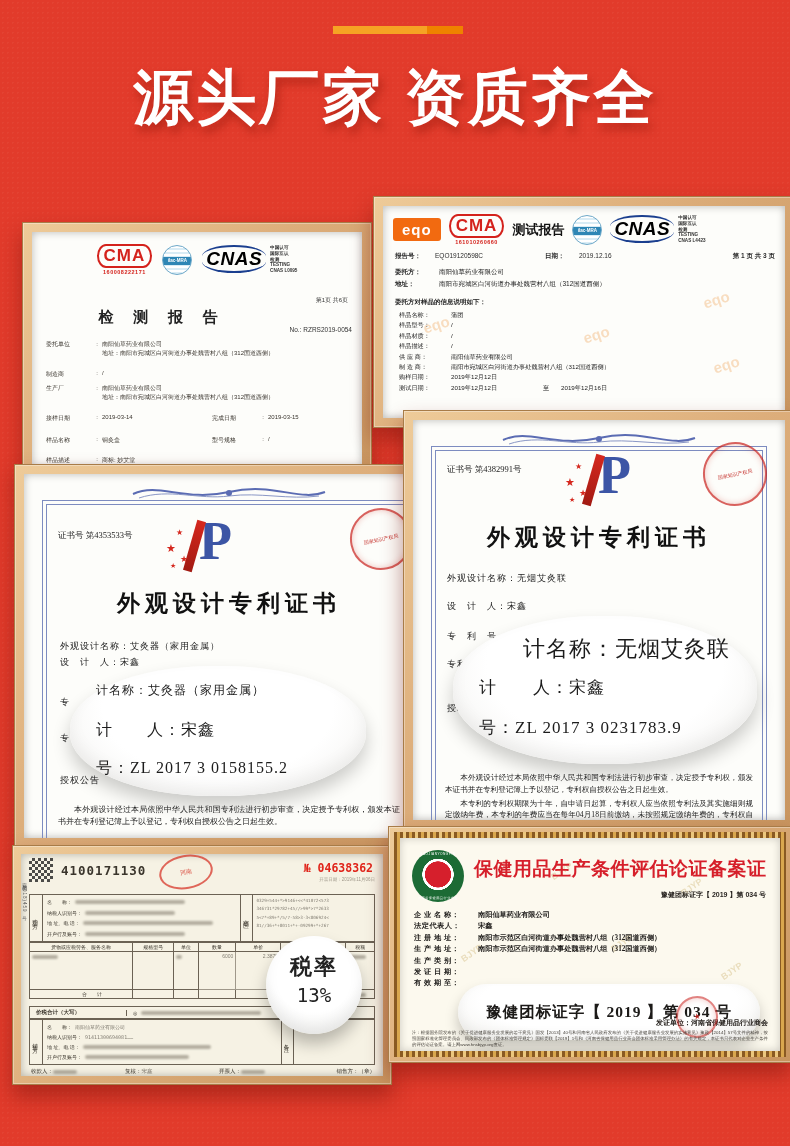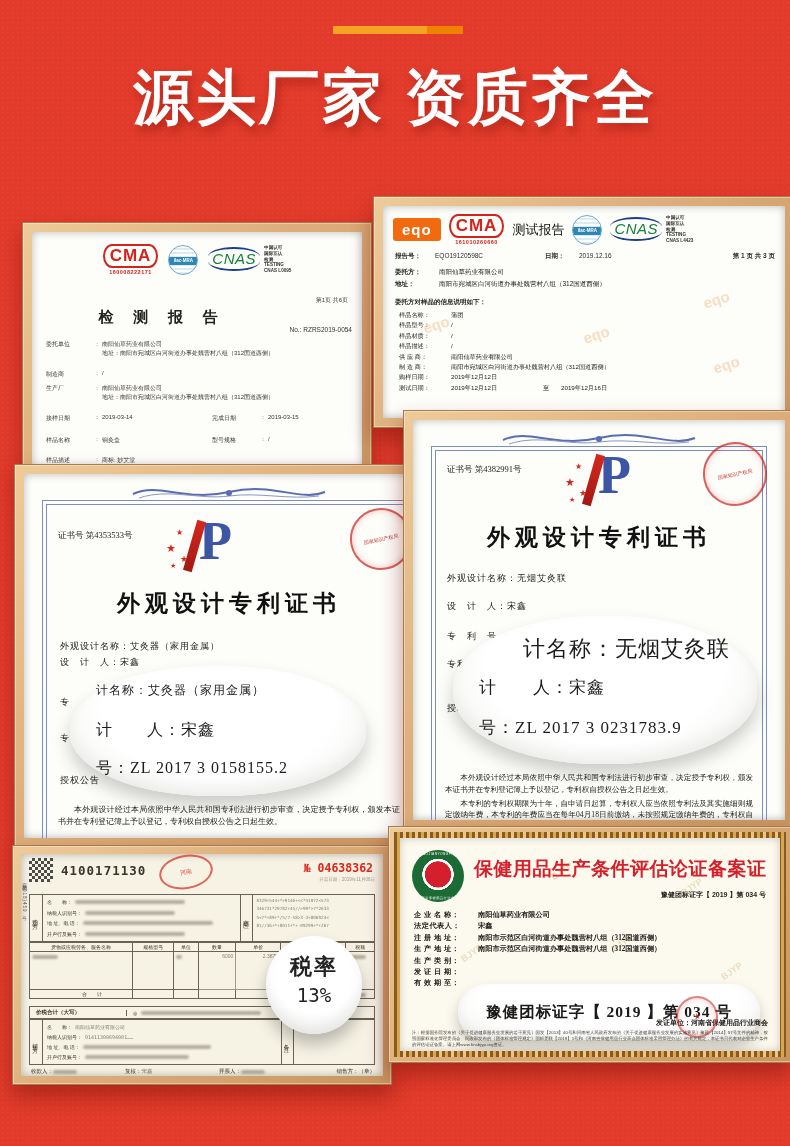--- a/index.html
+++ b/index.html
@@ -34,21 +34,21 @@
   .cma{display:inline-block;text-align:center}
   .cma .t{display:inline-block;color:#d4221c;font-weight:900;font-size:17px;letter-spacing:1px;
     border:2.5px solid #d4221c;border-radius:12px/16px;padding:0 5px;line-height:20px}
   .cma .n{display:block;color:#d4221c;font-size:5.5px;font-weight:700;letter-spacing:.5px;margin-top:1px}
   .ilac{display:inline-block;width:30px;height:30px;border-radius:50%;border:1px solid #6ea9c9;position:relative;overflow:hidden;
     background:repeating-linear-gradient(0deg,#d9ecf5 0 2px,#fff 2px 4px)}
   .ilac .band{position:absolute;left:0;right:0;top:11px;height:8px;background:#2e86b5;color:#fff;
     font-size:4.5px;font-weight:700;text-align:center;line-height:8px}
   .cnasg{display:inline-flex;align-items:center;gap:4px}
   .cnas-wrap{border:2.5px solid #1b3f8f;border-left:none;border-right:none;border-radius:50%/40%;padding:1px 4px}
-  .cnas-wrap .t{color:#15803d;font-weight:400;font-style:italic;font-size:15px;letter-spacing:.5px}
+  .cnas-wrap .t{color:#000000;font-weight:700;font-style:italic;font-size:19px;letter-spacing:.5px}
   .cnas-side{font-size:4.6px;line-height:1.25;color:#333;font-weight:700;text-align:left}
   .eqo{display:inline-block;background:#f26a10;color:#fff;font-weight:700;font-size:15px;
     padding:3px 9px;border-radius:3px;letter-spacing:1px}
 
   
   .rrow{position:absolute;left:14px;right:10px;font-size:6px;color:#3a352e;display:flex}
   .rrow .lbl{width:46px;flex:none}
   .rrow .col{width:10px;flex:none;text-align:center}
   .rrow .val{flex:1}
   .two{line-height:1.5}
@@ -188,21 +188,21 @@
       <span class="wm-eqo" style="left:200px;top:120px">eqo</span>
       <span class="wm-eqo" style="left:320px;top:85px">eqo</span>
       <span class="wm-eqo" style="left:330px;top:150px">eqo</span>
 
       <div class="abs" style="left:10px;right:4px;top:8px;display:flex;align-items:center;gap:8px">
         <span class="eqo">eqo</span>
         <span class="cma">
           <span class="t">CMA</span>
           <span class="n">161010260660</span>
         </span>
-        <span style="font-size:13px;font-weight:400;color:#111">测试报告</span>
+        <span style="font-size:13px;font-weight:700;color:#111">测试报告</span>
         <span class="ilac">
             <span class="band">ilac-MRA</span>
           </span>
         <span class="cnasg">
           <span class="cnas-wrap"><span class="t">CNAS</span></span>
           <span class="cnas-side">
             <span>中国认可</span><br>
             <span>国际互认</span><br>
             <span>检测</span><br>
             <span>TESTING</span><br>

